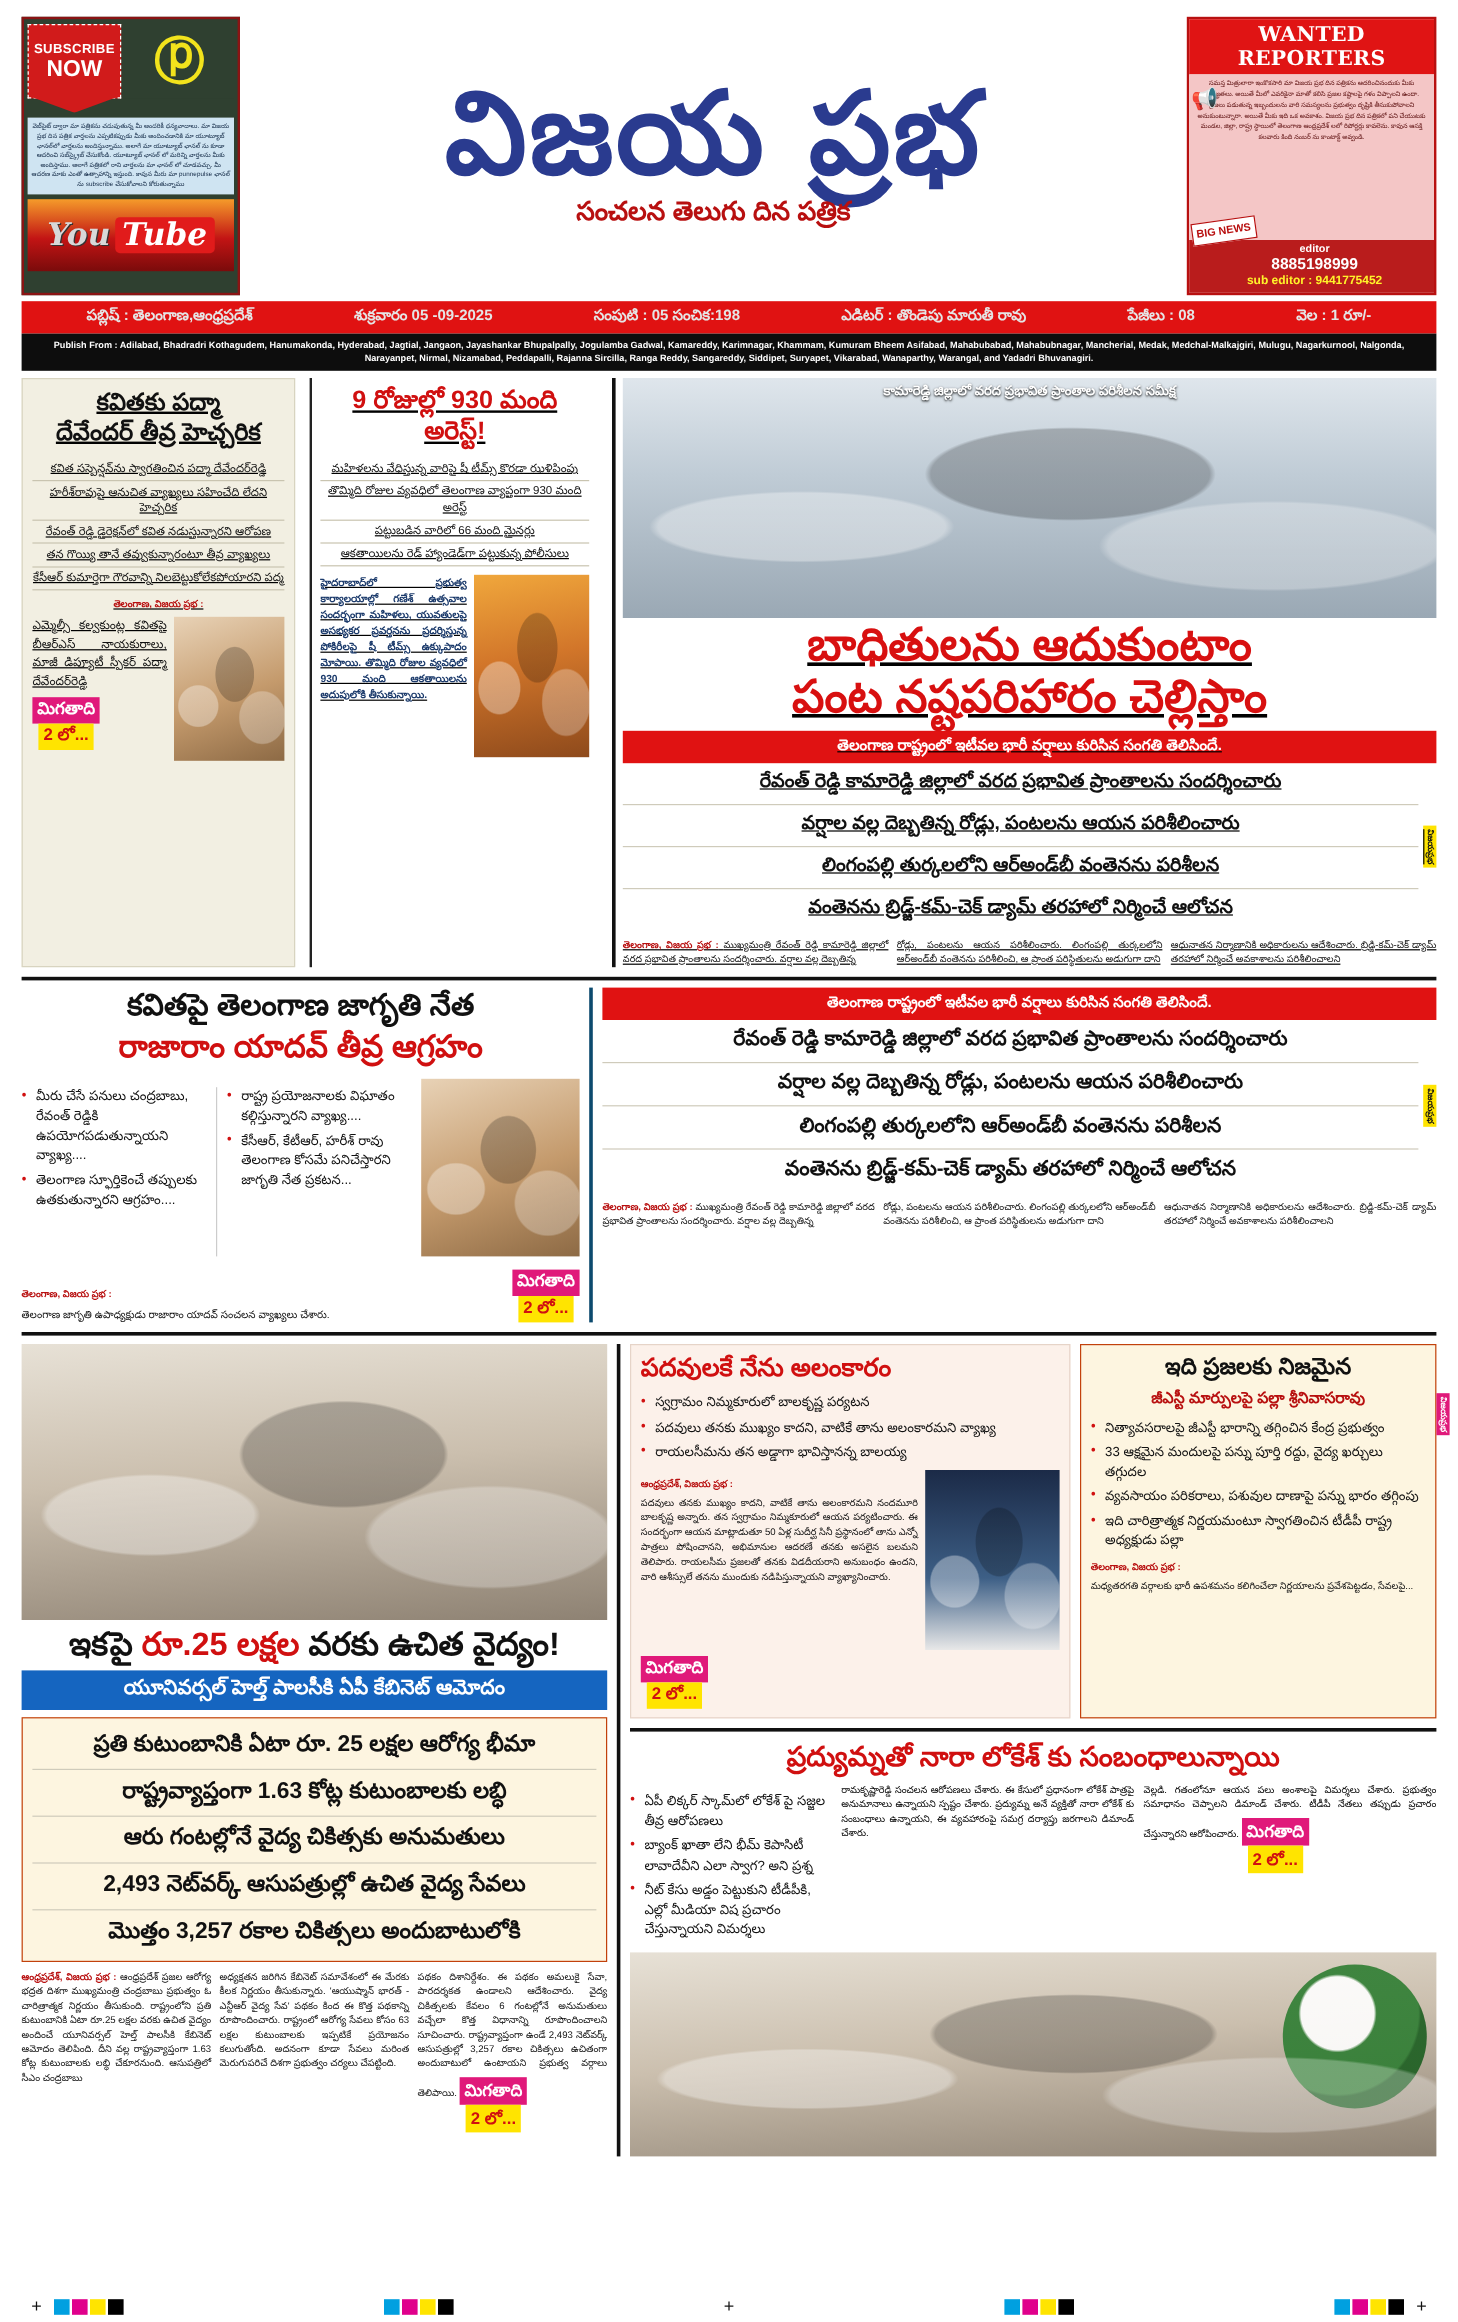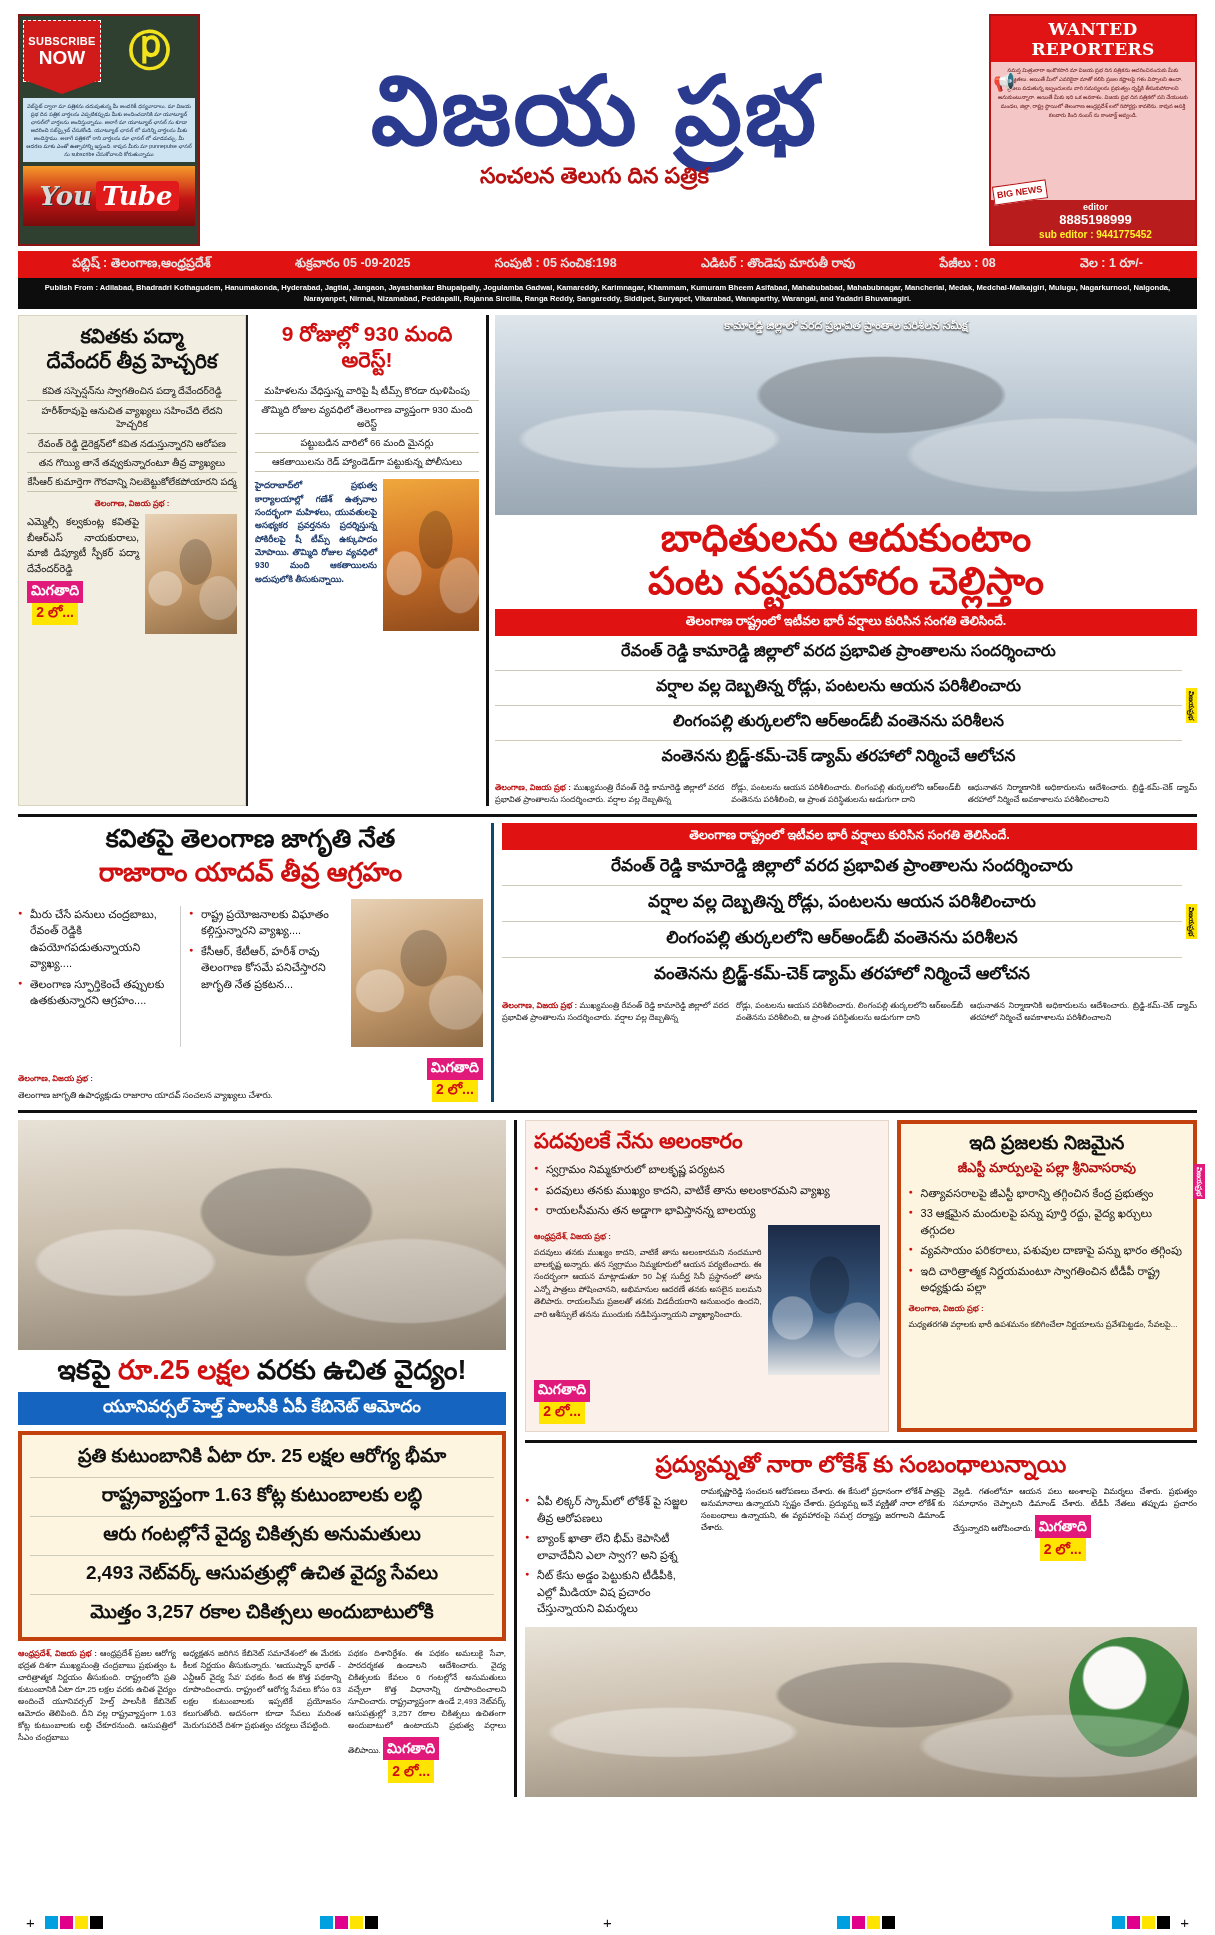--- a/index.html
+++ b/index.html
@@ -82,21 +82,21 @@
   }
   .blackbar {
     background:#0d0d0d; color:#fff; padding:4px 10px; text-align:center;
     font-size:7.6px; line-height:1.5; font-weight:bold;
   }
 
   
   .sec { border-top:3px solid #111; }
 
   
-  .s1 { display:flex; gap:0; margin-top:6px; }
+  .s1 { display:flex; gap:12px; margin-top:6px;text-decoration:underline; }
   .col-a { width:228px; background:#f2efe2; border:1px solid #d8d4c0; padding:8px 8px; }
   .col-b { width:240px; background:#fff; padding:6px 7px; border-left:2px solid #222; }
   .col-c { flex:1; border-left:3px solid #111; padding-left:6px; }
 
   .hl-blk { color:#111; font-size:20px; font-weight:bold; text-align:center; line-height:1.25; }
   .hl-red { color:#d01010; font-size:20px; font-weight:bold; text-align:center; line-height:1.25; }
   .sub-lines { margin-top:8px; }
   .sub-lines div {
     font-size:9.6px; text-align:center; color:#111; border-bottom:1px solid #c9c4b0;
     padding:2.5px 0; line-height:1.4;
@@ -134,21 +134,21 @@
     font-size:19px; font-weight:bold; text-align:center; color:#111; padding:6px 0;
     border-bottom:1px solid #cfcbbb;
   }
   .bullets { list-style:none; margin-top:7px; }
   .bullets li {
     font-size:11px; line-height:1.5; color:#111; padding-left:12px; position:relative; margin-bottom:4px;
   }
   .bullets li:before {
     content:"●"; position:absolute; left:0; top:0; color:#d01010; font-size:7px; line-height:1.9;
   }
-  .boxed-cream { background:#fdf5e0; border:4px solid #c2410c; }
+  .boxed-cream { background:#fdf5e0; border:1px solid #c2410c; }
   .boxed-pink  { background:#fcf1ea; border:1px solid #e6d4c8; }
 
   .tab-y { writing-mode:vertical-rl; background:#ffe400; color:#111; font-size:7px; font-weight:bold;
            padding:3px 1px; }
   .tab-p { writing-mode:vertical-rl; background:#e0197a; color:#fff; font-size:7px; font-weight:bold;
            padding:3px 1px; }
 
   .smallcols { display:flex; gap:7px; margin-top:7px; }
   .smallcols > div { flex:1; font-size:8px; line-height:1.5; color:#111; text-align:justify; }
 
@@ -293,21 +293,21 @@
         </ul>
         <ul class="bullets" style="flex:1;border-left:1px solid #ccc;padding-left:8px;">
           <li>రాష్ట్ర ప్రయోజనాలకు విఘాతం కల్గిస్తున్నారని వ్యాఖ్య....</li>
           <li>కేసీఆర్, కేటీఆర్, హరీశ్ రావు తెలంగాణ కోసమే పనిచేస్తారని జాగృతి నేత ప్రకటన...</li>
         </ul>
         <div class="photo photo-warm" style="width:132px;height:148px;"></div>
       </div>
       <div style="display:flex;gap:8px;margin-top:6px;align-items:flex-end;">
         <div style="flex:1;">
           <div class="byline" style="text-align:left;">తెలంగాణ, విజయ ప్రభ :</div>
-          <div class="body-txt" style="font-size:8.6px;font-family:Liberation Serif, serif;">తెలంగాణ జాగృతి ఉపాధ్యక్షుడు రాజారాం యాదవ్ సంచలన వ్యాఖ్యలు చేశారు.</div>
+          <div class="body-txt" style="font-size:8.6px;">తెలంగాణ జాగృతి ఉపాధ్యక్షుడు రాజారాం యాదవ్ సంచలన వ్యాఖ్యలు చేశారు.</div>
         </div>
         <div class="cont">
           <span class="a">మిగతాది</span>
           <span class="b">2 లో...</span>
         </div>
       </div>
     </div>
 
     <div style="flex:1;padding-left:8px;">
       <div class="redbar2">తెలంగాణ రాష్ట్రంలో ఇటీవల భారీ వర్షాలు కురిసిన సంగతి తెలిసిందే.</div>

